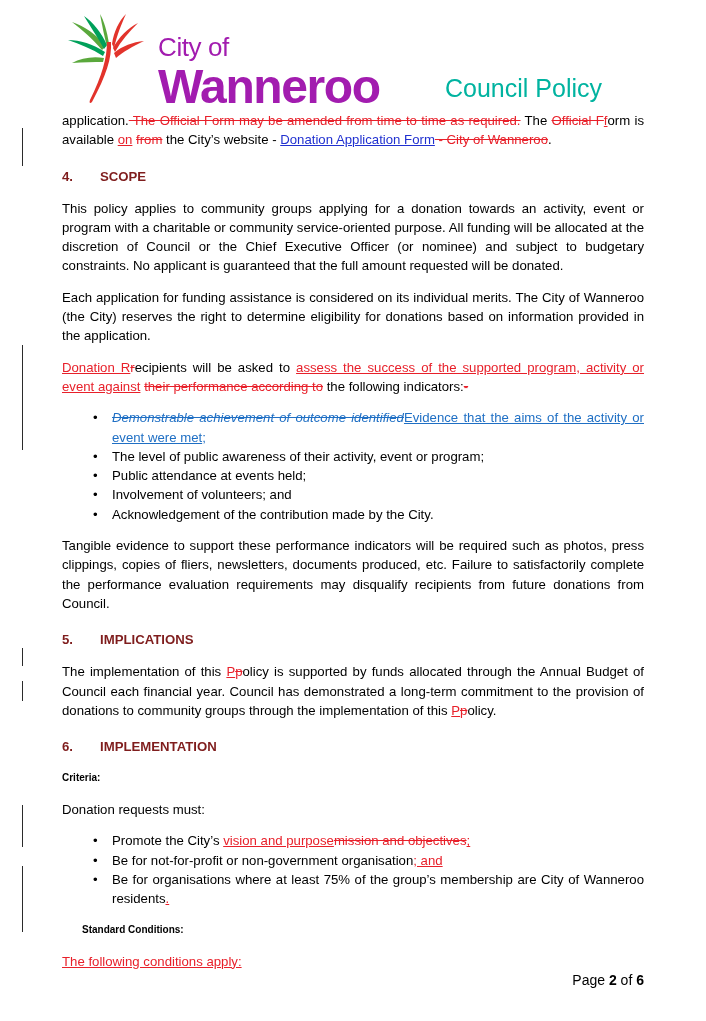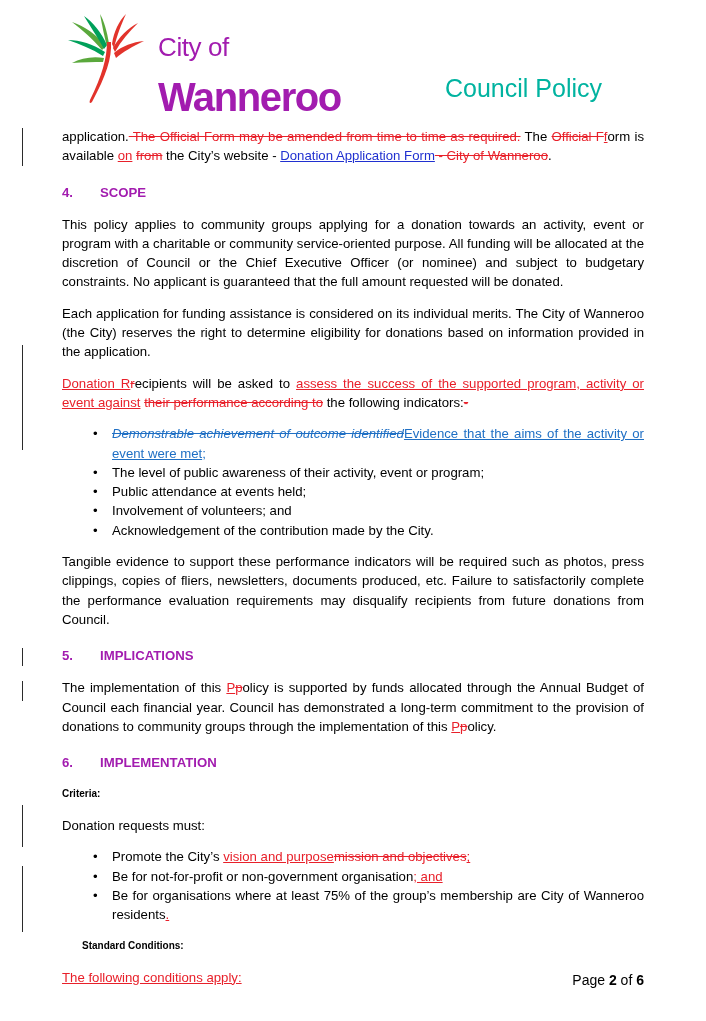--- a/index.html
+++ b/index.html
@@ -41,24 +41,24 @@
     top: 22px;
     line-height: 1;
     color: #a21caf;
   }
   .logo-text .line1 {
     font-size: 26px;
     font-weight: 400;
     letter-spacing: -0.4px;
   }
   .logo-text .line2 {
-    font-size: 40px;
+    font-size: 48px;
     font-weight: bold;
     letter-spacing: -1.4px;
-    margin-top: 17px;
+    margin-top: 3px;
   }
   .doc-title {
     position: absolute;
     left: 445px;
     top: 74px;
     font-size: 25px;
     color: #00b3a0;
     white-space: nowrap;
   }
 
@@ -66,36 +66,36 @@
   .page {
     position: absolute;
     left: 0;
     top: 0;
     width: 706px;
     height: 1021px;
   }
   .content {
     position: absolute;
     left: 62px;
-    top: 127px;
+    top: 111px;
     width: 582px;
   }
 
   p.body, ul.body {
     margin: 0 0 12px 0;
     font-size: 13.2px;
     line-height: 19.3px;
     text-align: justify;
   }
   p.body.last { margin-bottom: 8px; }
 
   h2.heading {
     font-size: 13.2px;
     font-weight: bold;
-    color: #a21caf;
+    color: #7f1d1d;
     margin: 18px 0 14px 0;
     line-height: 17px;
   }
   h2.heading .num {
     display: inline-block;
     width: 38px;
   }
   h3.subheading {
     font-size: 10px;
     font-weight: bold;

